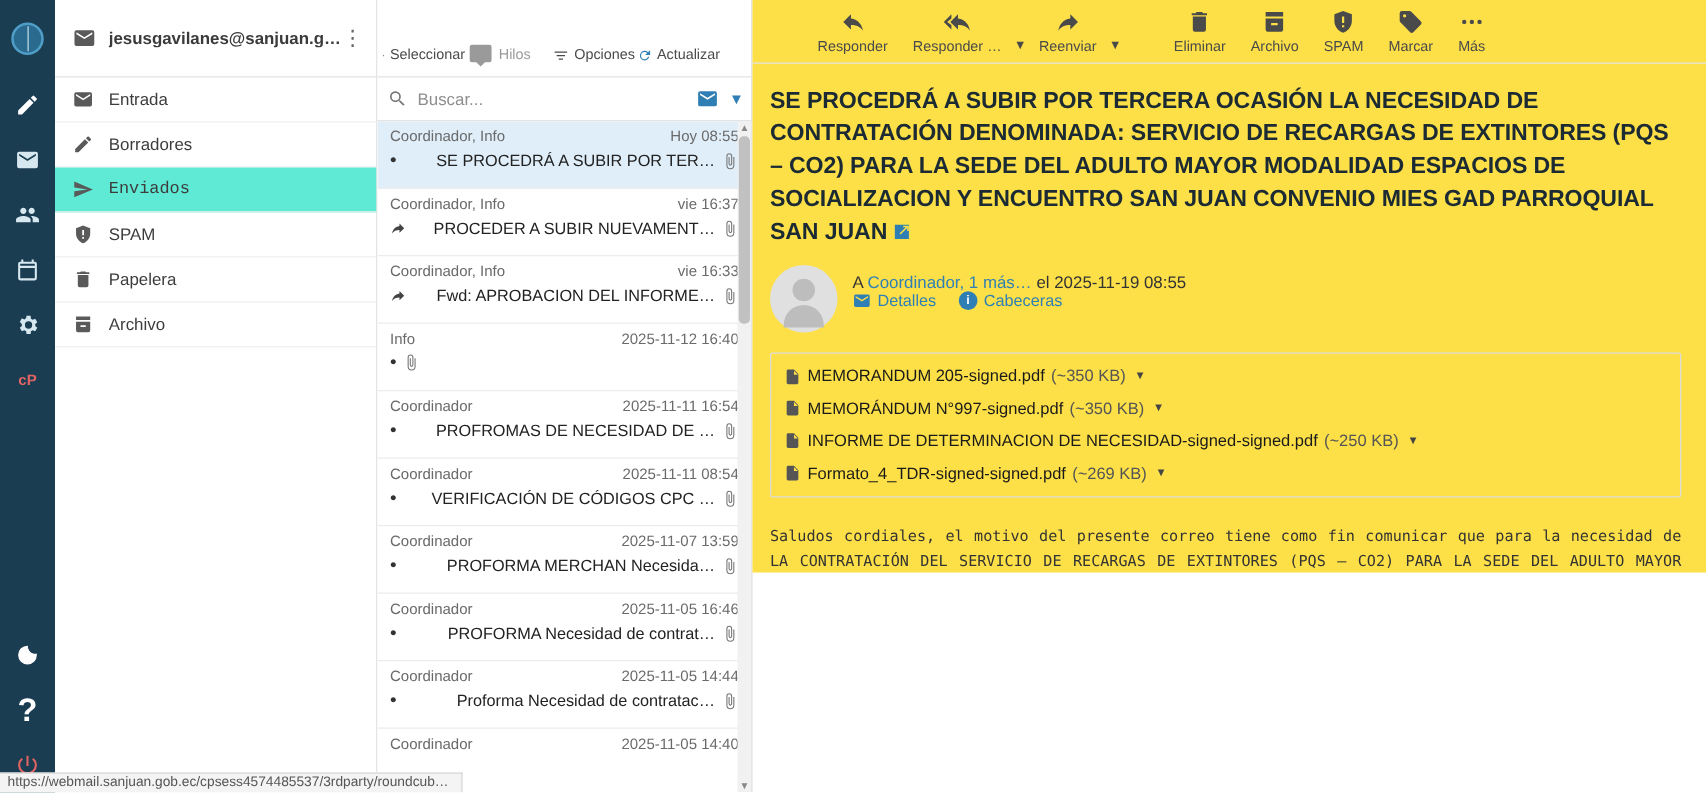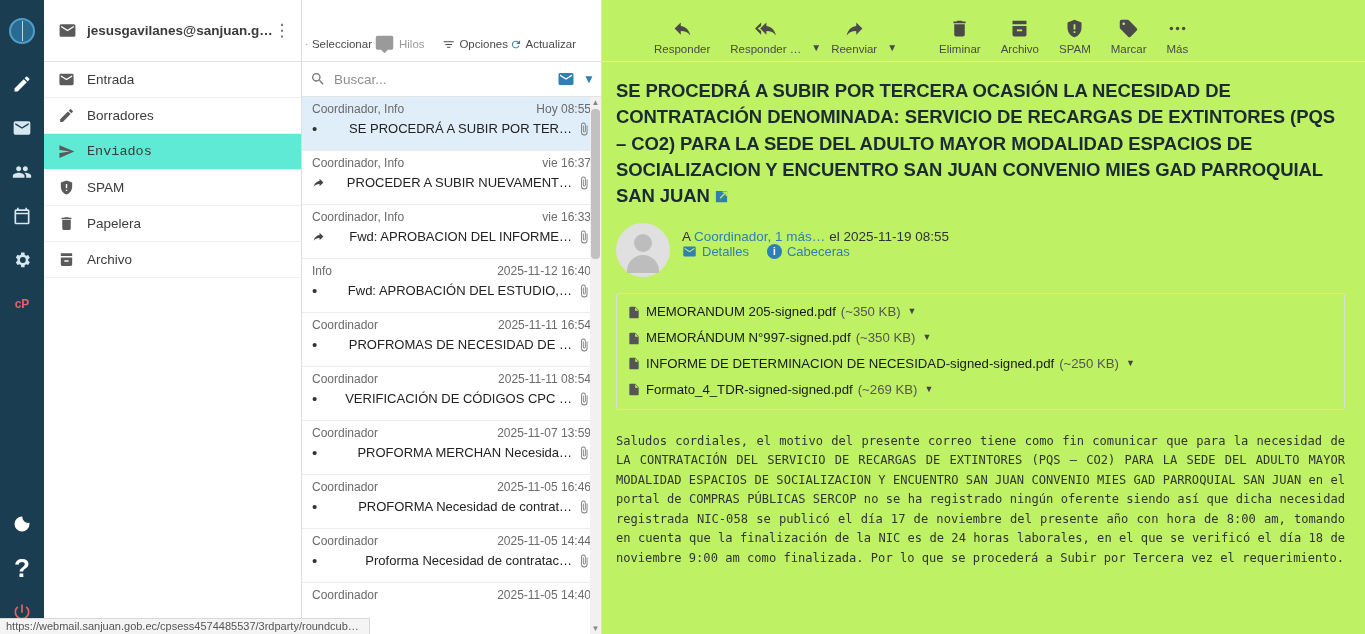--- a/index.html
+++ b/index.html
@@ -152,21 +152,21 @@
     gap: 6px; padding-right: 6px; font-size: 12px; color: #555;
     border-top: 1px solid #e3e3e3; background: #fff;
   }
   .pager .page-box {
     width: 30px; height: 19px; border: 1px solid #bbb; background: #fff;
     text-align: center; font-size: 12px; line-height: 18px; color: #333;
   }
   .pager .nav { color: #555; font-size: 13px; padding: 0 2px; }
 
   
-  .reader { flex: 1 1 auto; height: 634px; display: flex; flex-direction: column; background: #bef264; }
+  .reader { flex: 1 1 auto; height: 458px; display: flex; flex-direction: column; background: #fde047; }
   .reader-toolbar {
     height: 62px; display: flex; align-items: flex-end; gap: 0;
     border-bottom: 1px solid #e3e3e3; padding: 0 0 6px 10px;
   }
   .rbtn {
     display: flex; flex-direction: column; align-items: center; gap: 4px;
     color: #4a4a4a; font-size: 11.5px; padding: 0 10px;
     white-space: nowrap;
   }
   .rbtn svg { width: 21px; height: 21px; fill: #4a4a4a; }
@@ -422,21 +422,20 @@
         </div>
       </div>
 
       <div class="msg">
         <div class="msg-top">
             <div class="msg-from">Info</div>
             <div class="msg-date">2025-11-12 16:40</div>
           </div>
         <div class="msg-bot">
           <span class="msg-dot">•</span>
-          <span class="msg-subj">Fwd: APROBACIÓN DEL ESTUDIO,…</span>
           <svg class="msg-clip" viewBox="0 0 24 24">
               <path d="M16.5 6v11.5a4 4 0 0 1-8 0V5a2.5 2.5 0 0 1 5 0v10.5a1 1 0 0 1-2 0V6H10v9.5a2.5 2.5 0 0 0 5 0V5a4 4 0 0 0-8 0v12.5a5.5 5.5 0 0 0 11 0V6h-1.5z"></path>
             </svg>
         </div>
       </div>
 
       <div class="msg">
         <div class="msg-top">
             <div class="msg-from">Coordinador</div>
             <div class="msg-date">2025-11-11 16:54</div>

